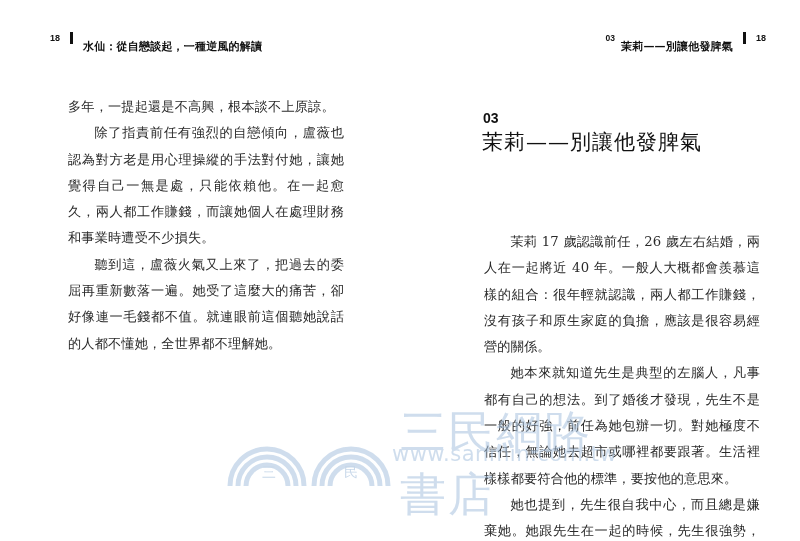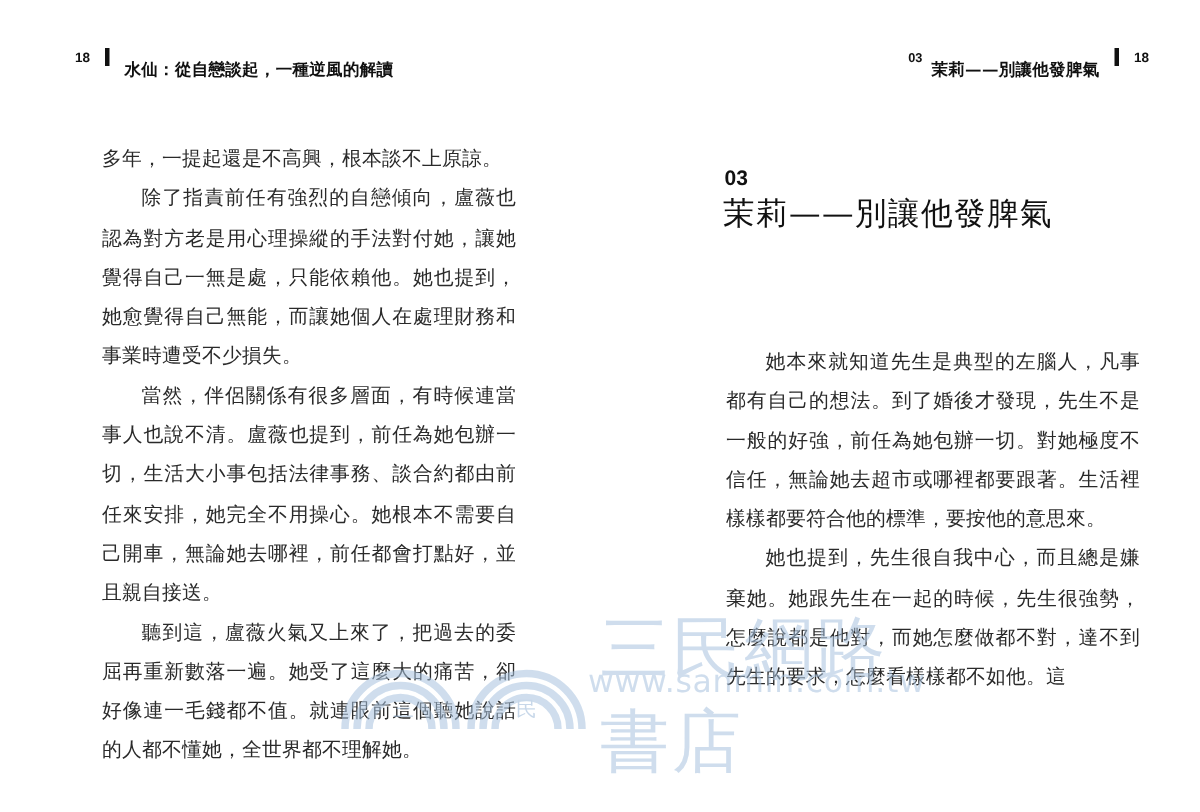--- a/index.html
+++ b/index.html
@@ -41,39 +41,39 @@
 
   <div class="page page-left">
     <div class="running-head">
       <span class="folio">18</span>
       <span class="head-bar"></span>
       <span class="head-title">水仙：從自戀談起，一種逆風的解讀</span>
     </div>
 
     <div class="body-text">
       <p class="para">多年，一提起還是不高興，根本談不上原諒。</p>
-      <p class="para indent">除了指責前任有強烈的自戀傾向，盧薇也認為對方老是用心理操縱的手法對付她，讓她覺得自己一無是處，只能依賴他。她也提到，她愈覺得自己無能，而讓她個人在處理財務和事業時遭受不少損失。</p>
-      <p class="para indent">當然，伴侶關係有很多層面，有時候連當事人也說不清。盧薇也提到，前任為她包辦一切，生活大小事包括法律事務、談合約都由前任來安排，她完全不用操心。她根本不需要自己開車，無論她去哪裡，前任都會打點好，並且親自接送。</p>
+      <p class="para indent">除了指責前任有強烈的自戀傾向，盧薇也認為對方老是用心理操縱的手法對付她，讓她覺得自己一無是處，只能依賴他。在一起愈久，兩人都工作賺錢，而讓她個人在處理財務和事業時遭受不少損失。</p>
       <p class="para indent">聽到這，盧薇火氣又上來了，把過去的委屈再重新數落一遍。她受了這麼大的痛苦，卻好像連一毛錢都不值。就連眼前這個聽她說話的人都不懂她，全世界都不理解她。</p>
 
     </div>
   </div>
 
   <div class="page page-right">
     <div class="running-head">
       <span class="head-num">03</span>
       <span class="head-title">茉莉——別讓他發脾氣</span>
       <span class="head-bar"></span>
       <span class="folio">18</span>
     </div>
 
     <div class="chapter-num">03</div>
     <div class="chapter-title">茉莉——別讓他發脾氣</div>
 
     <div class="body-text">
+      <p class="para indent">茉莉 17 歲認識前任，26 歲左右結婚，兩人在一起將近 40 年。一般人大概都會羨慕這樣的組合：很年輕就認識，兩人都工作賺錢，沒有孩子和原生家庭的負擔，應該是很容易經營的關係。</p>
       <p class="para indent">她本來就知道先生是典型的左腦人，凡事都有自己的想法。到了婚後才發現，先生不是一般的好強，前任為她包辦一切。對她極度不信任，無論她去超市或哪裡都要跟著。生活裡樣樣都要符合他的標準，要按他的意思來。</p>
       <p class="para indent">她也提到，先生很自我中心，而且總是嫌棄她。她跟先生在一起的時候，先生很強勢，怎麼說都是他對，而她怎麼做都不對，達不到先生的要求，怎麼看樣樣都不如他。這</p>
     </div>
   </div>
 
   <div class="watermark">
     <svg width="180" height="80" viewBox="0 0 180 80" style="position:absolute;left:0;top:0;">
       <g fill="none" stroke="#a9c3df" stroke-width="5">
         <path d="M8 78 A37 37 0 0 1 82 78"></path>
         <path d="M16 78 A29 29 0 0 1 74 78"></path>

